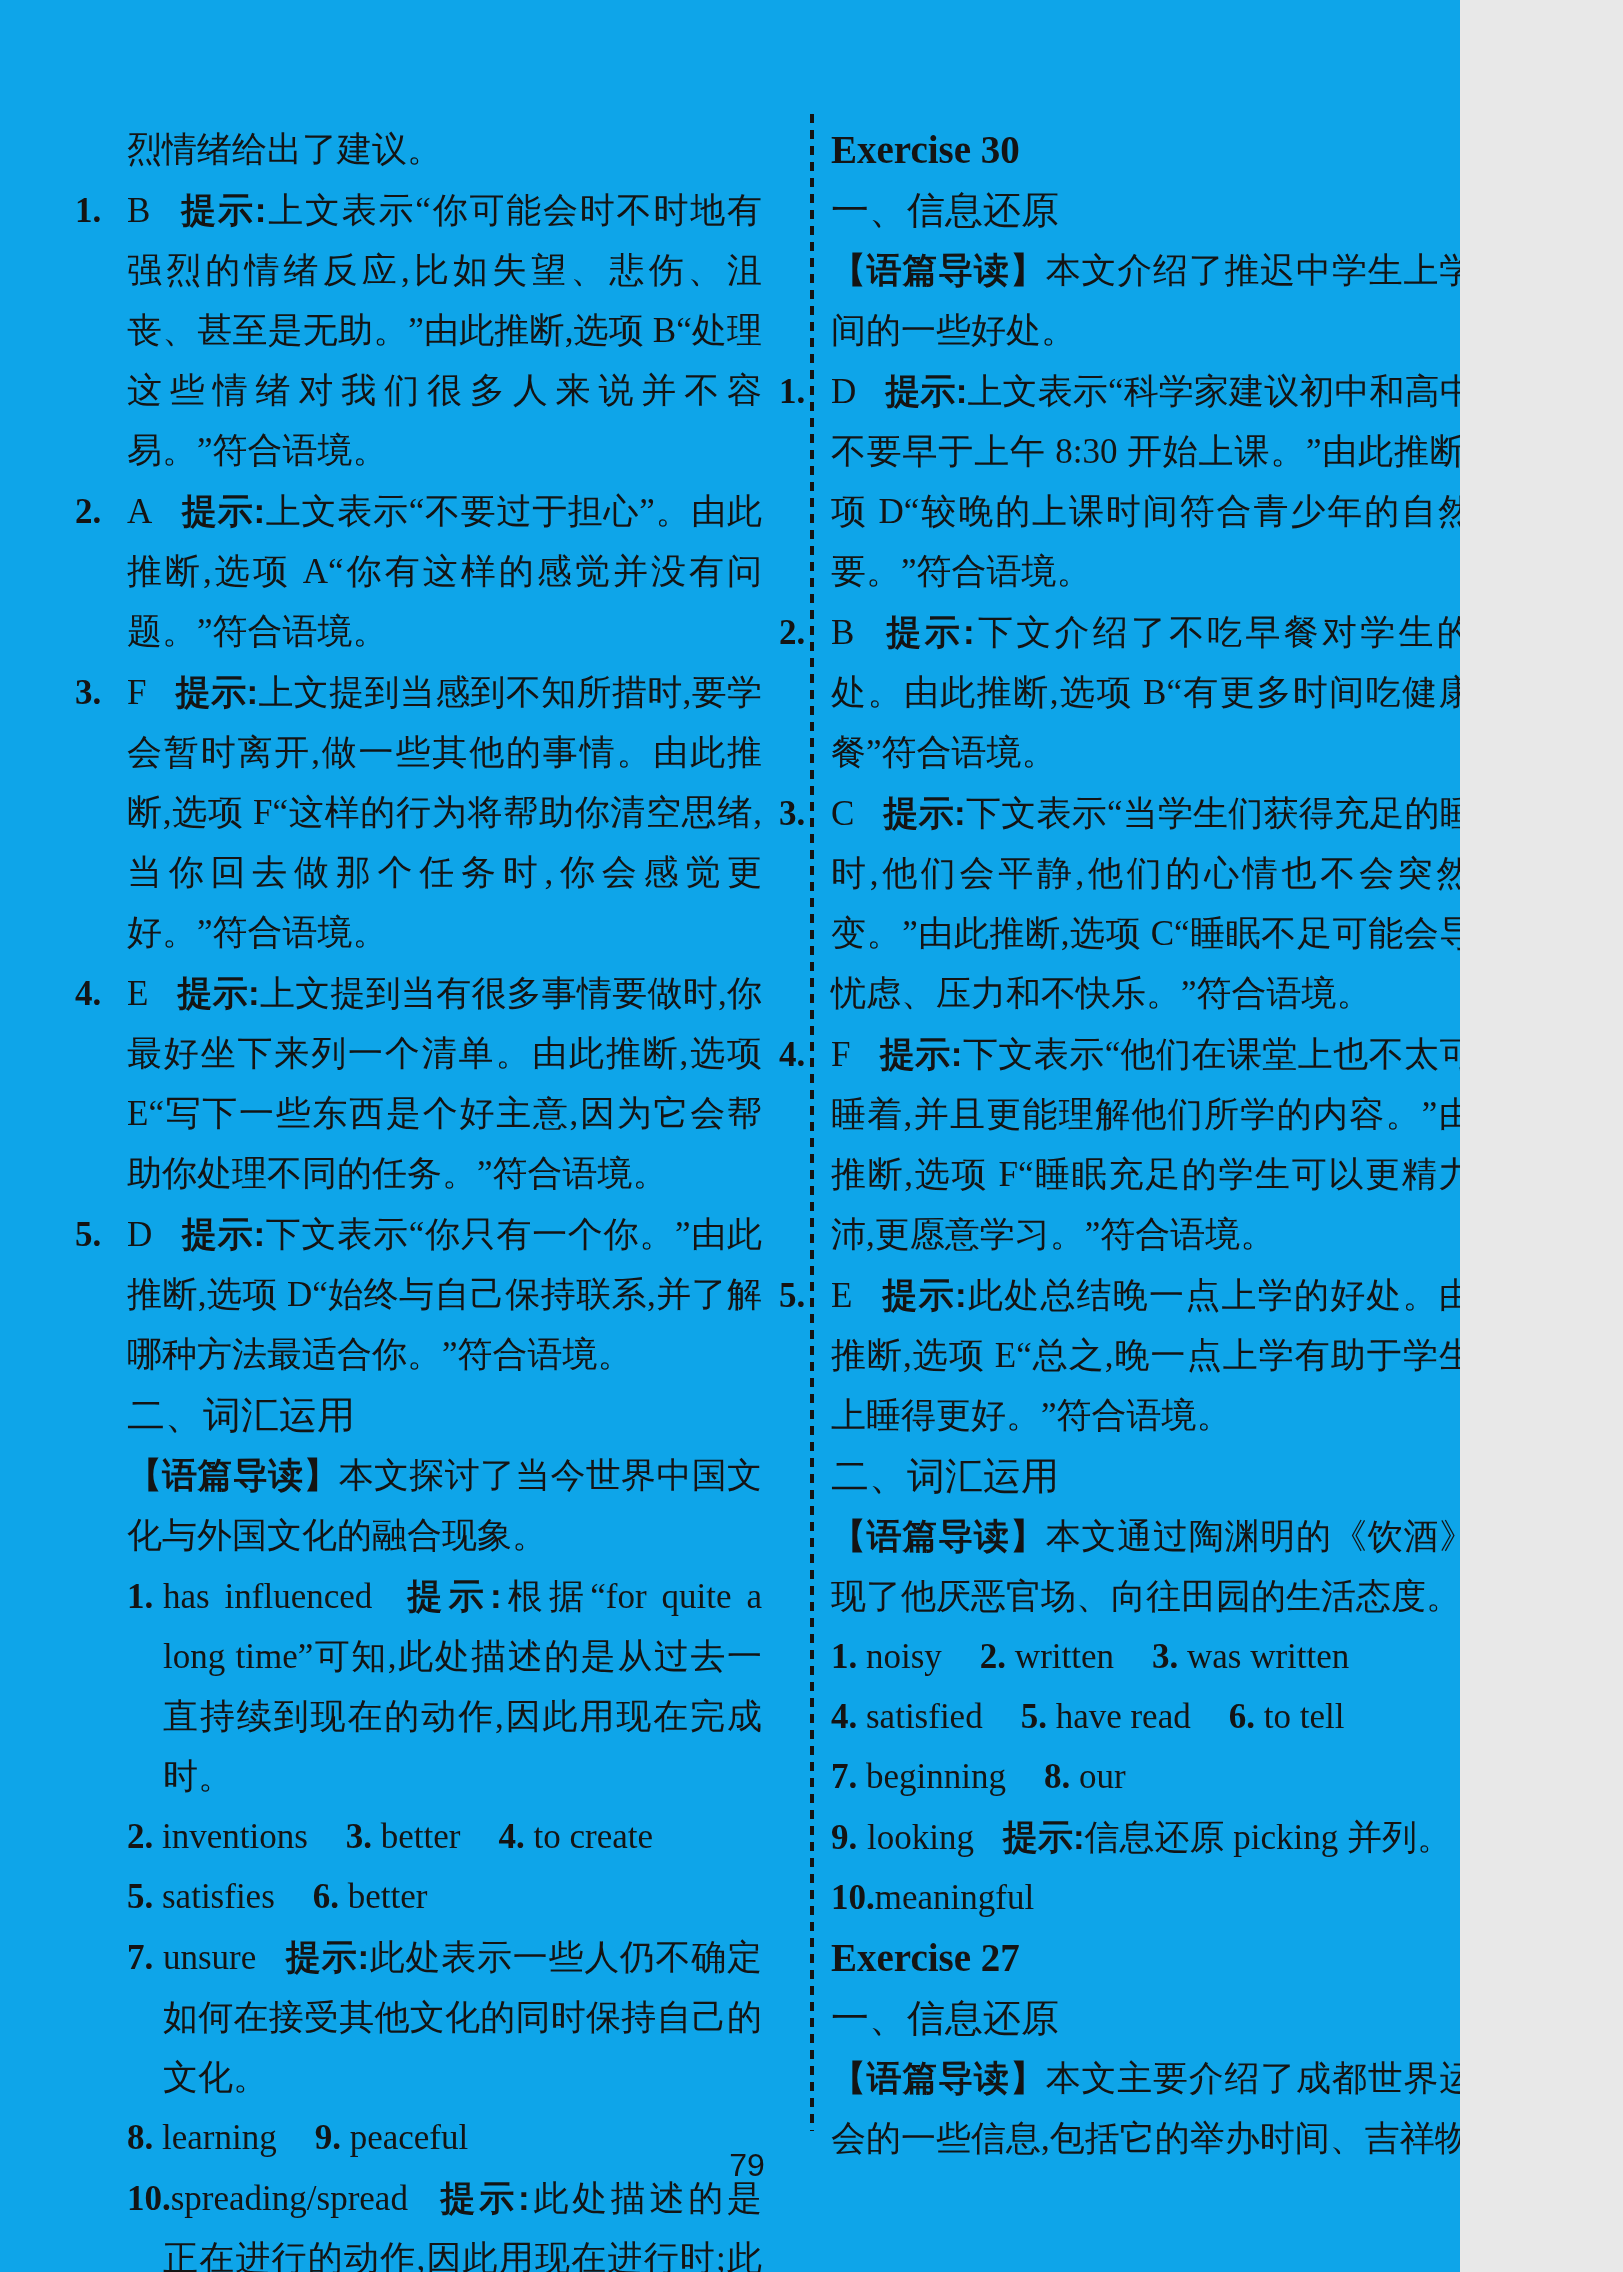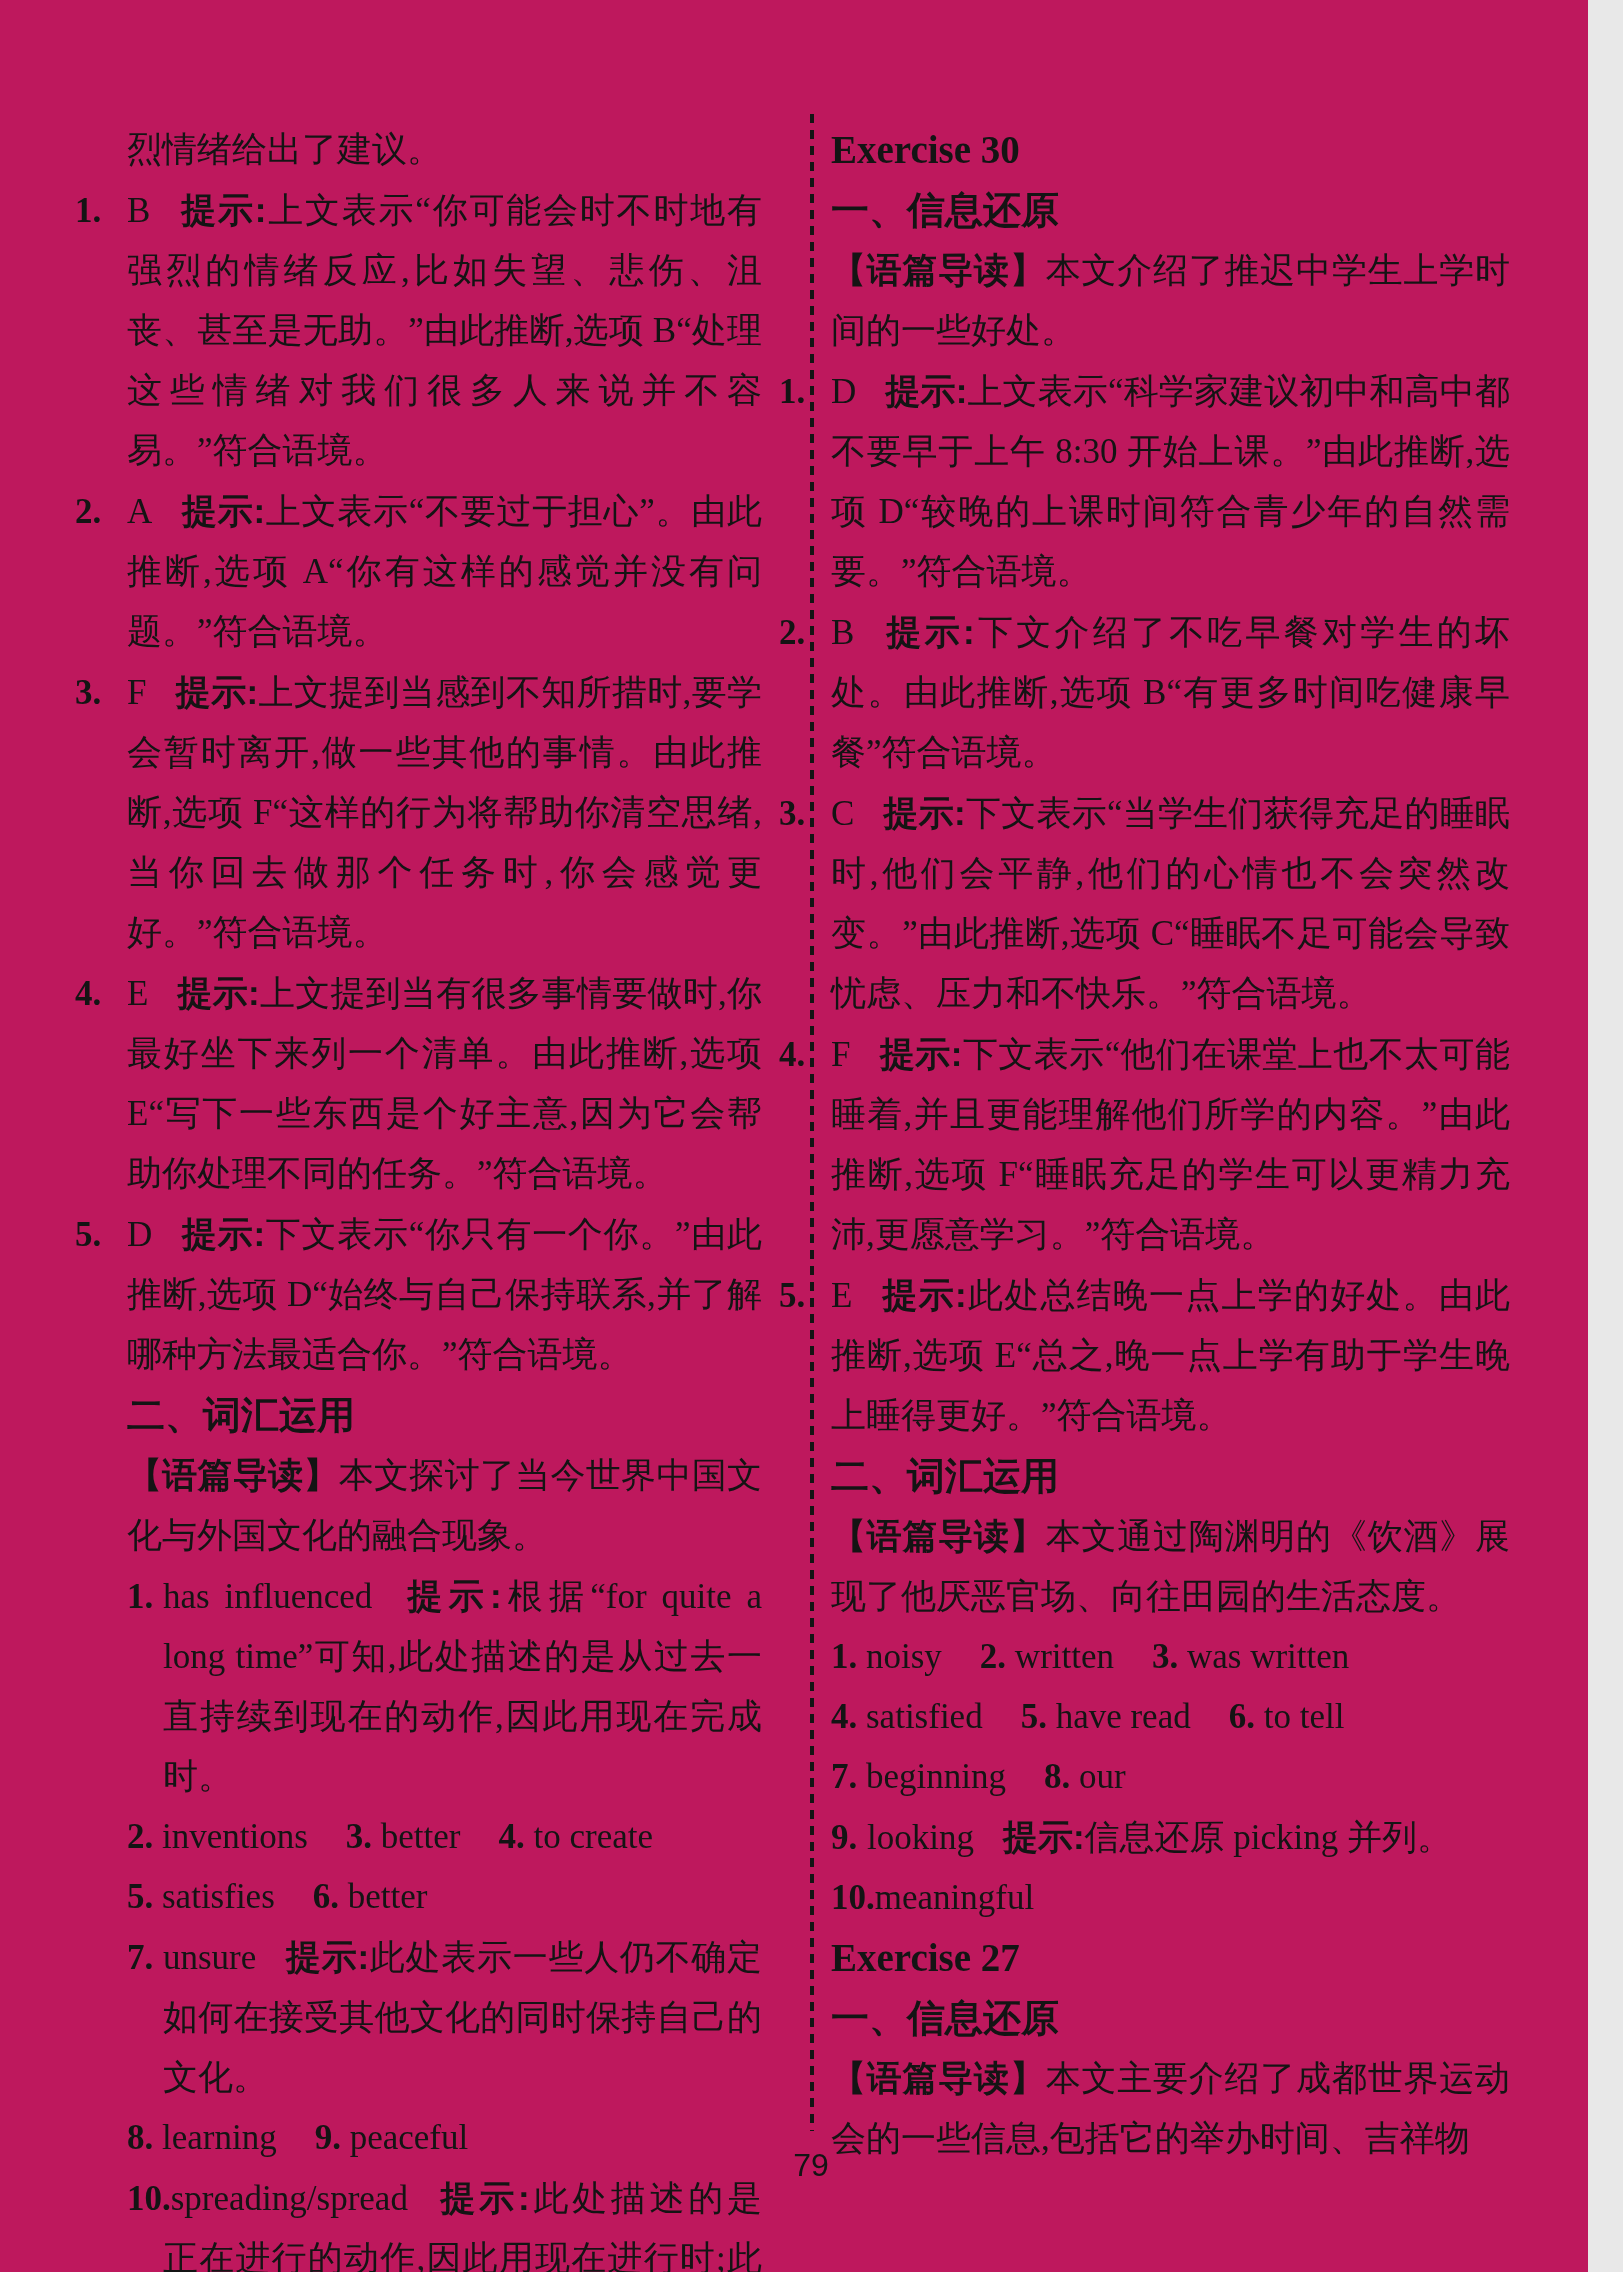--- a/index.html
+++ b/index.html
@@ -1,19 +1,19 @@
 <!DOCTYPE html>
 <html style="font-size:11.6px"><head>
 <meta charset="utf-8">
 <style>
   html,body { margin:0; padding:0; background:#e8e8e8; }
   .page {
     position:relative;
-    width:1588px; height:2273px;
-    background:#be185d;
+    width:1460px; height:2273px;
+    background:#0ea5e9;
     color:#141414;
     font-family:"Liberation Serif","DejaVu Serif",serif;
     overflow:hidden;
   }
   .col {
     position:absolute; top:120px;
     font-size:35px; line-height:60px;
   }
   .col-left  { left:127px;  width:635px; }
   .col-right { left:831px; width:679px; }
@@ -49,21 +49,21 @@
   }
 
   .ex-title {
     text-align:left;
     font-weight:bold;
     font-size:39px;
     font-family:"Liberation Serif","DejaVu Serif",serif;
   }
   .sec-heading {
     font-family:"Liberation Sans","DejaVu Sans",sans-serif;
-    font-weight:bold;
+    font-weight:normal;
     font-size:38px;
   }
   .intro-label {
     font-family:"Liberation Sans","DejaVu Sans",sans-serif;
     font-weight:bold;
   }
 
   .divider {
     position:absolute;
     left:810px; top:114px;

